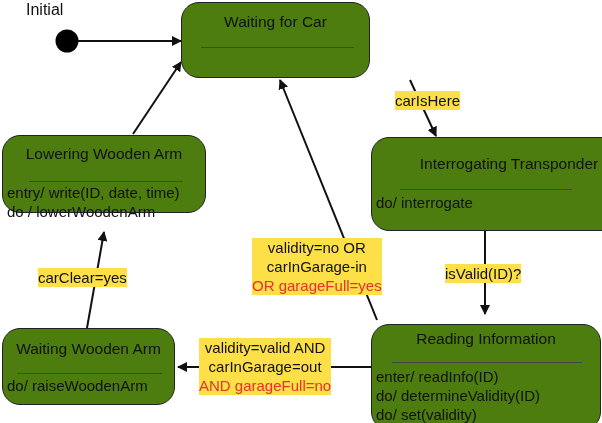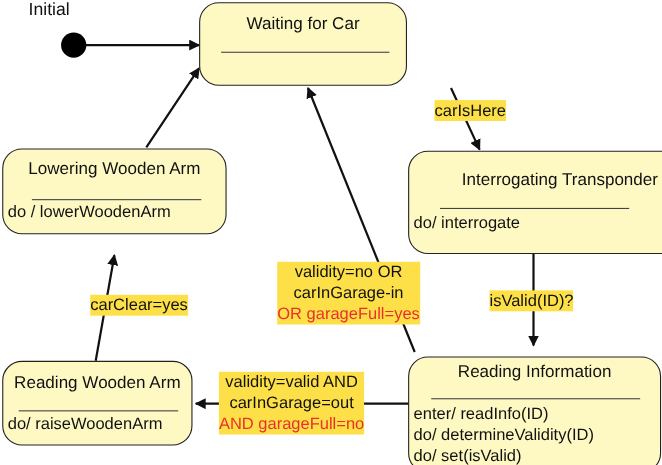--- a/index.html
+++ b/index.html
@@ -1,19 +1,19 @@
 <!DOCTYPE html>
 <html><head>
 <meta charset="utf-8">
 <style>
   html, body { margin: 0; padding: 0; background: #ffffff; }
   body { width: 602px; height: 423px; position: relative; overflow: hidden;
          font-family: "Liberation Sans", sans-serif; color: #111; }
   svg { position: absolute; left: 0; top: 0; }
-  .state { position: absolute; border: 1.3px solid #222; border-radius: 18px; background: #fef9c3; box-sizing: border-box; }
+  .state { position: absolute; border: 1.3px solid #222; border-radius: 18px; background: #4d7c0f; box-sizing: border-box; }
   .state-title { position: absolute; left: 0; right: 0; text-align: center; font-size: 15.5px; }
   .state-sep { position: absolute; height: 0; border-top: 1.3px solid #444; }
   .state-actions { position: absolute; left: 4px; font-size: 15px; line-height: 19px; white-space: nowrap; }
   .label { position: absolute; font-size: 15px; line-height: 19px; text-align: center; white-space: nowrap; background: #fde047; }
   .red { color: #e8302c; }
   .init-label { position: absolute; font-size: 16px; }
 </style>
 </head>
 <body>
 
@@ -47,48 +47,49 @@
     <div>do/ interrogate</div>
   </div>
 </div>
 
 <div class="state" style="left:371px; top:324px; width:230px; height:106px;">
   <div class="state-title" style="top:5px;">Reading Information</div>
   <div class="state-sep" style="left:20px; width:190px; top:37px;"></div>
   <div class="state-actions" style="top:42px;">
     <div>enter/ readInfo(ID)</div>
     <div>do/ determineValidity(ID)</div>
-    <div>do/ set(isValid)</div>
+    <div>do/ set(validity)</div>
   </div>
 </div>
 
 <div class="state" style="left:2px; top:328px; width:173px; height:77px;">
-  <div class="state-title" style="top:11px;">Reading Wooden Arm</div>
+  <div class="state-title" style="top:11px;">Waiting Wooden Arm</div>
   <div class="state-sep" style="left:14px; width:145px; top:44px;"></div>
   <div class="state-actions" style="top:47px;">
     <div>do/ raiseWoodenArm</div>
   </div>
 </div>
 
 <div class="state" style="left:2px; top:135px; width:204px; height:78px;">
   <div class="state-title" style="top:9px;">Lowering Wooden Arm</div>
   <div class="state-sep" style="left:26px; width:154px; top:45px;"></div>
   <div class="state-actions" style="top:47px;">
+    <div>entry/ write(ID, date, time)</div>
     <div>do / lowerWoodenArm</div>
   </div>
 </div>
 
 <div class="label" style="left:395px; top:91px;">carIsHere</div>
 <div class="label" style="left:445px; top:264px;">isValid(ID)?</div>
 
 <div class="label" style="left:252px; top:238px;">
   <div>validity=no OR</div>
   <div>carInGarage-in</div>
   <div class="red">OR garageFull=yes</div>
 </div>
 
 <div class="label" style="left:199px; top:338px;">
   <div>validity=valid AND</div>
   <div>carInGarage=out</div>
   <div class="red">AND garageFull=no</div>
 </div>
 
-<div class="label" style="left:38px; top:268px;margin-left:44px;">carClear=yes</div>
+<div class="label" style="left:38px; top:268px;">carClear=yes</div>
 
 </body></html>

